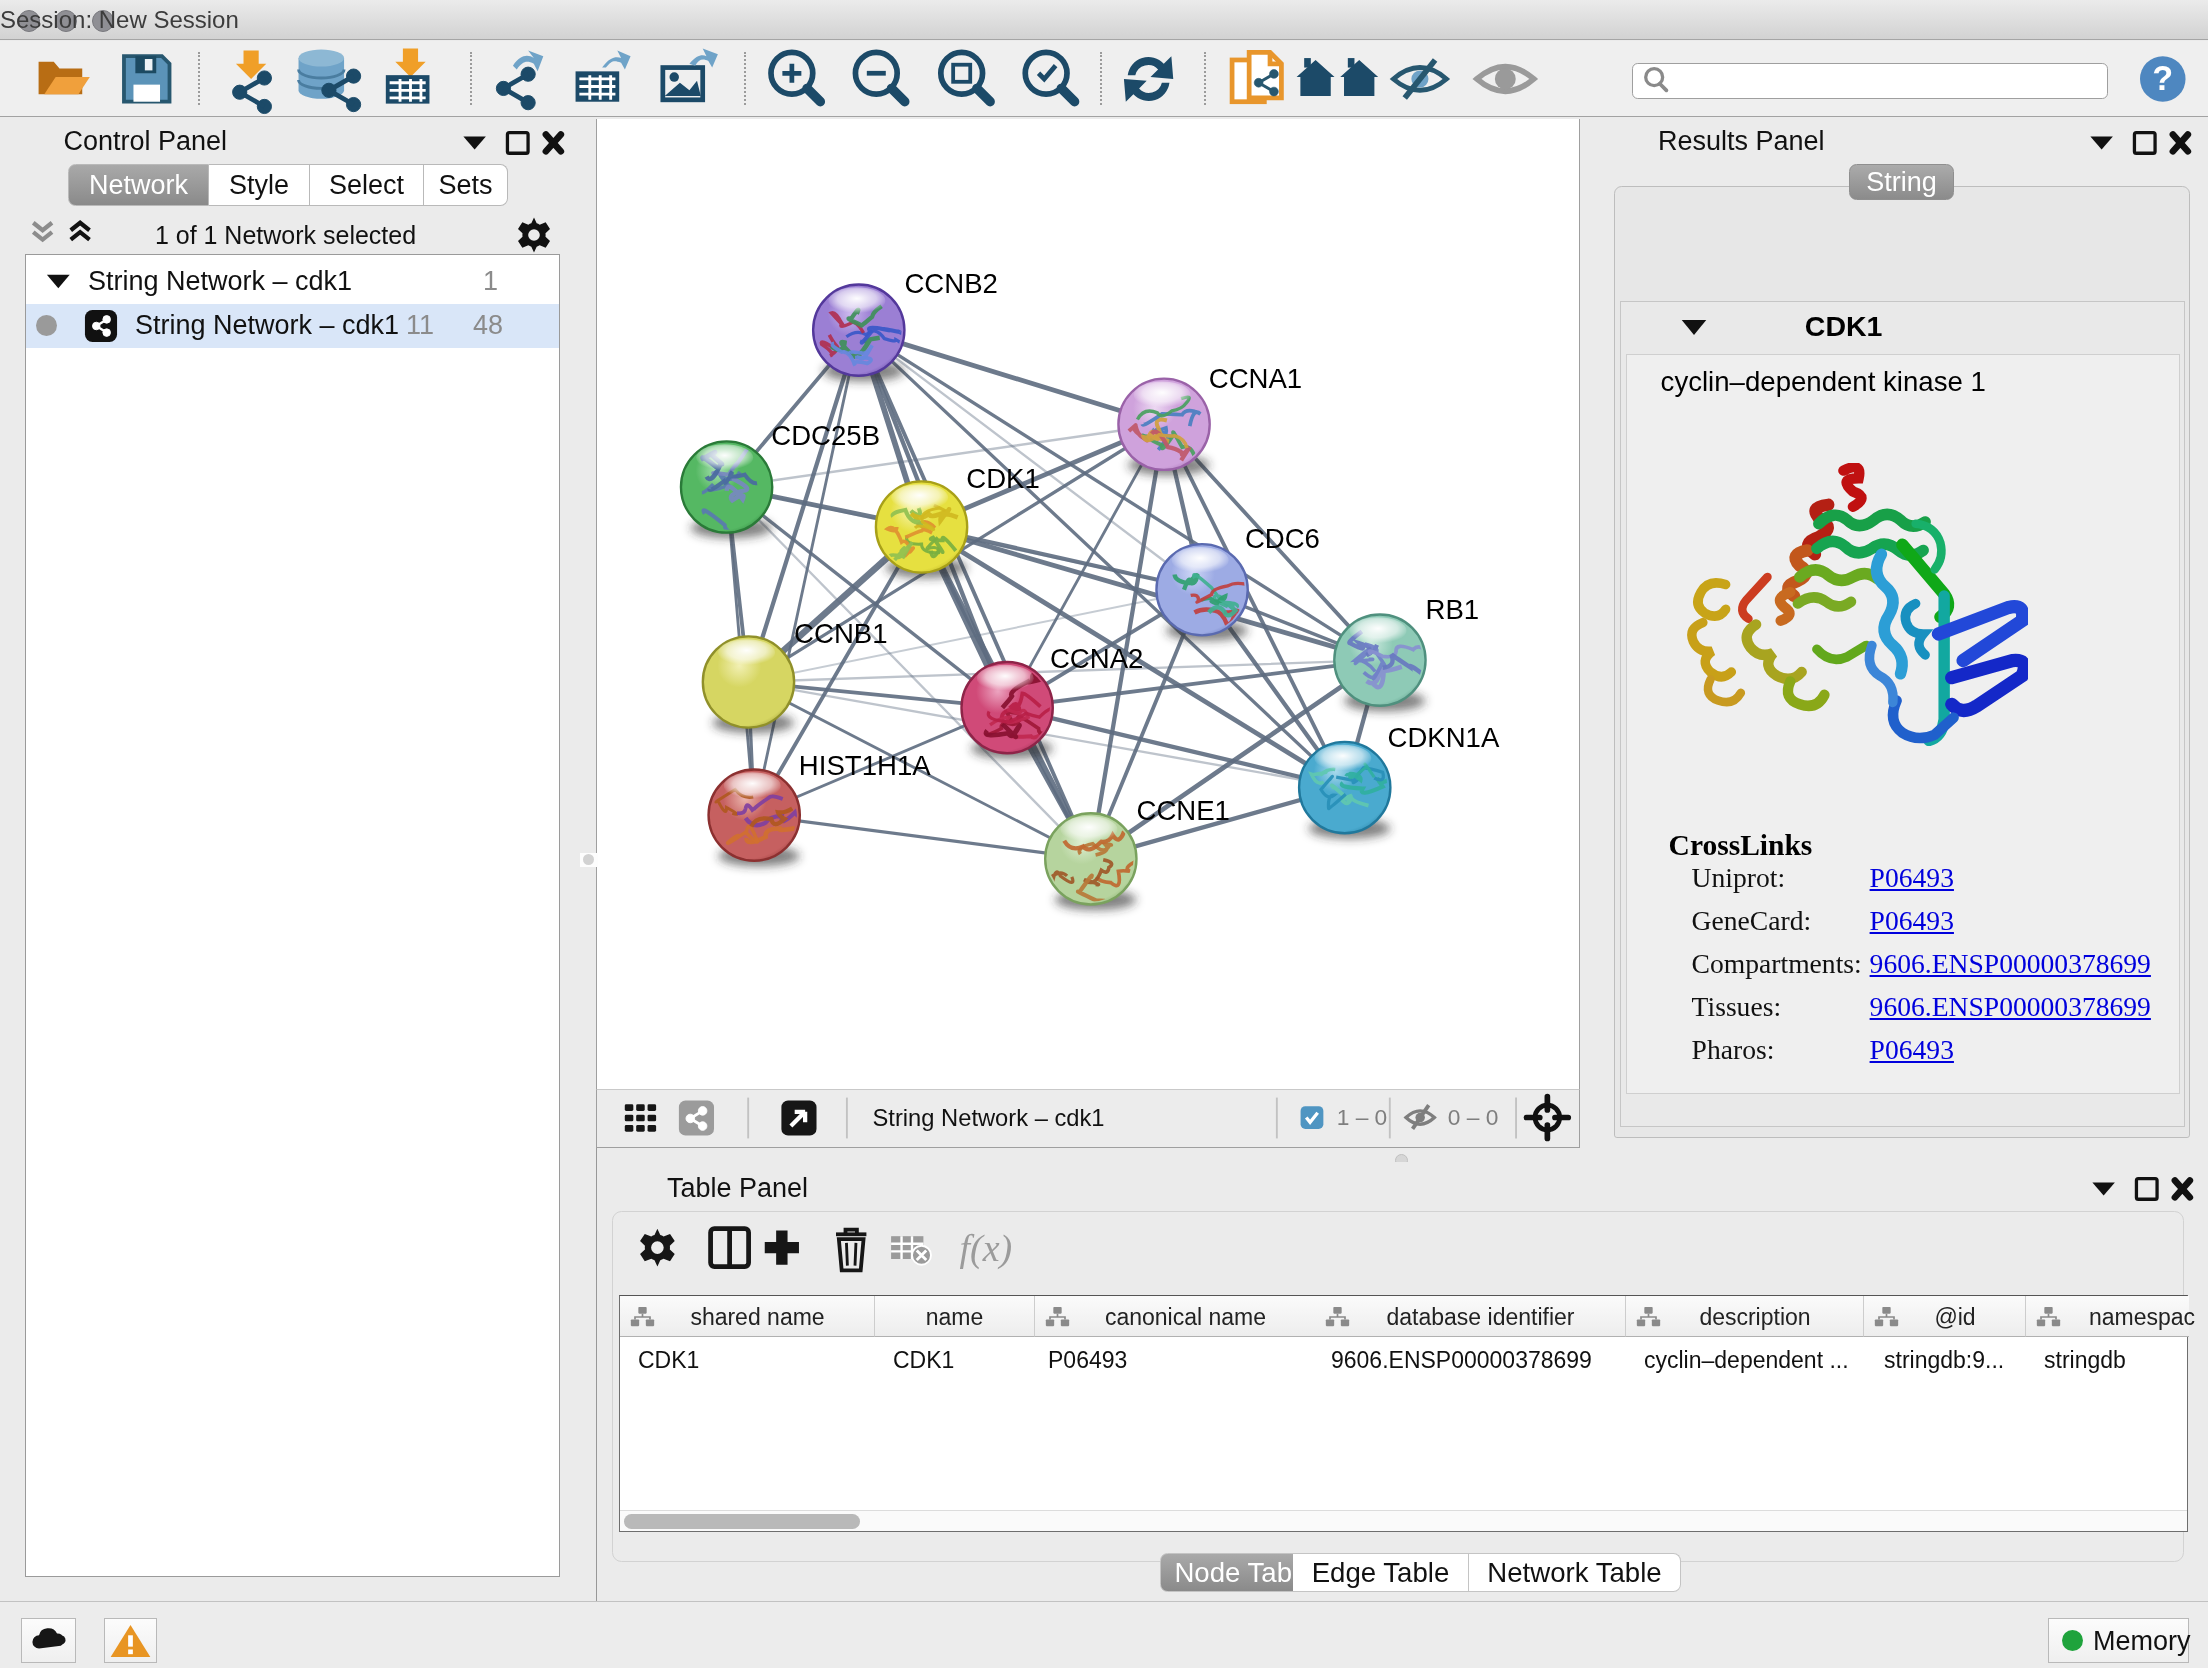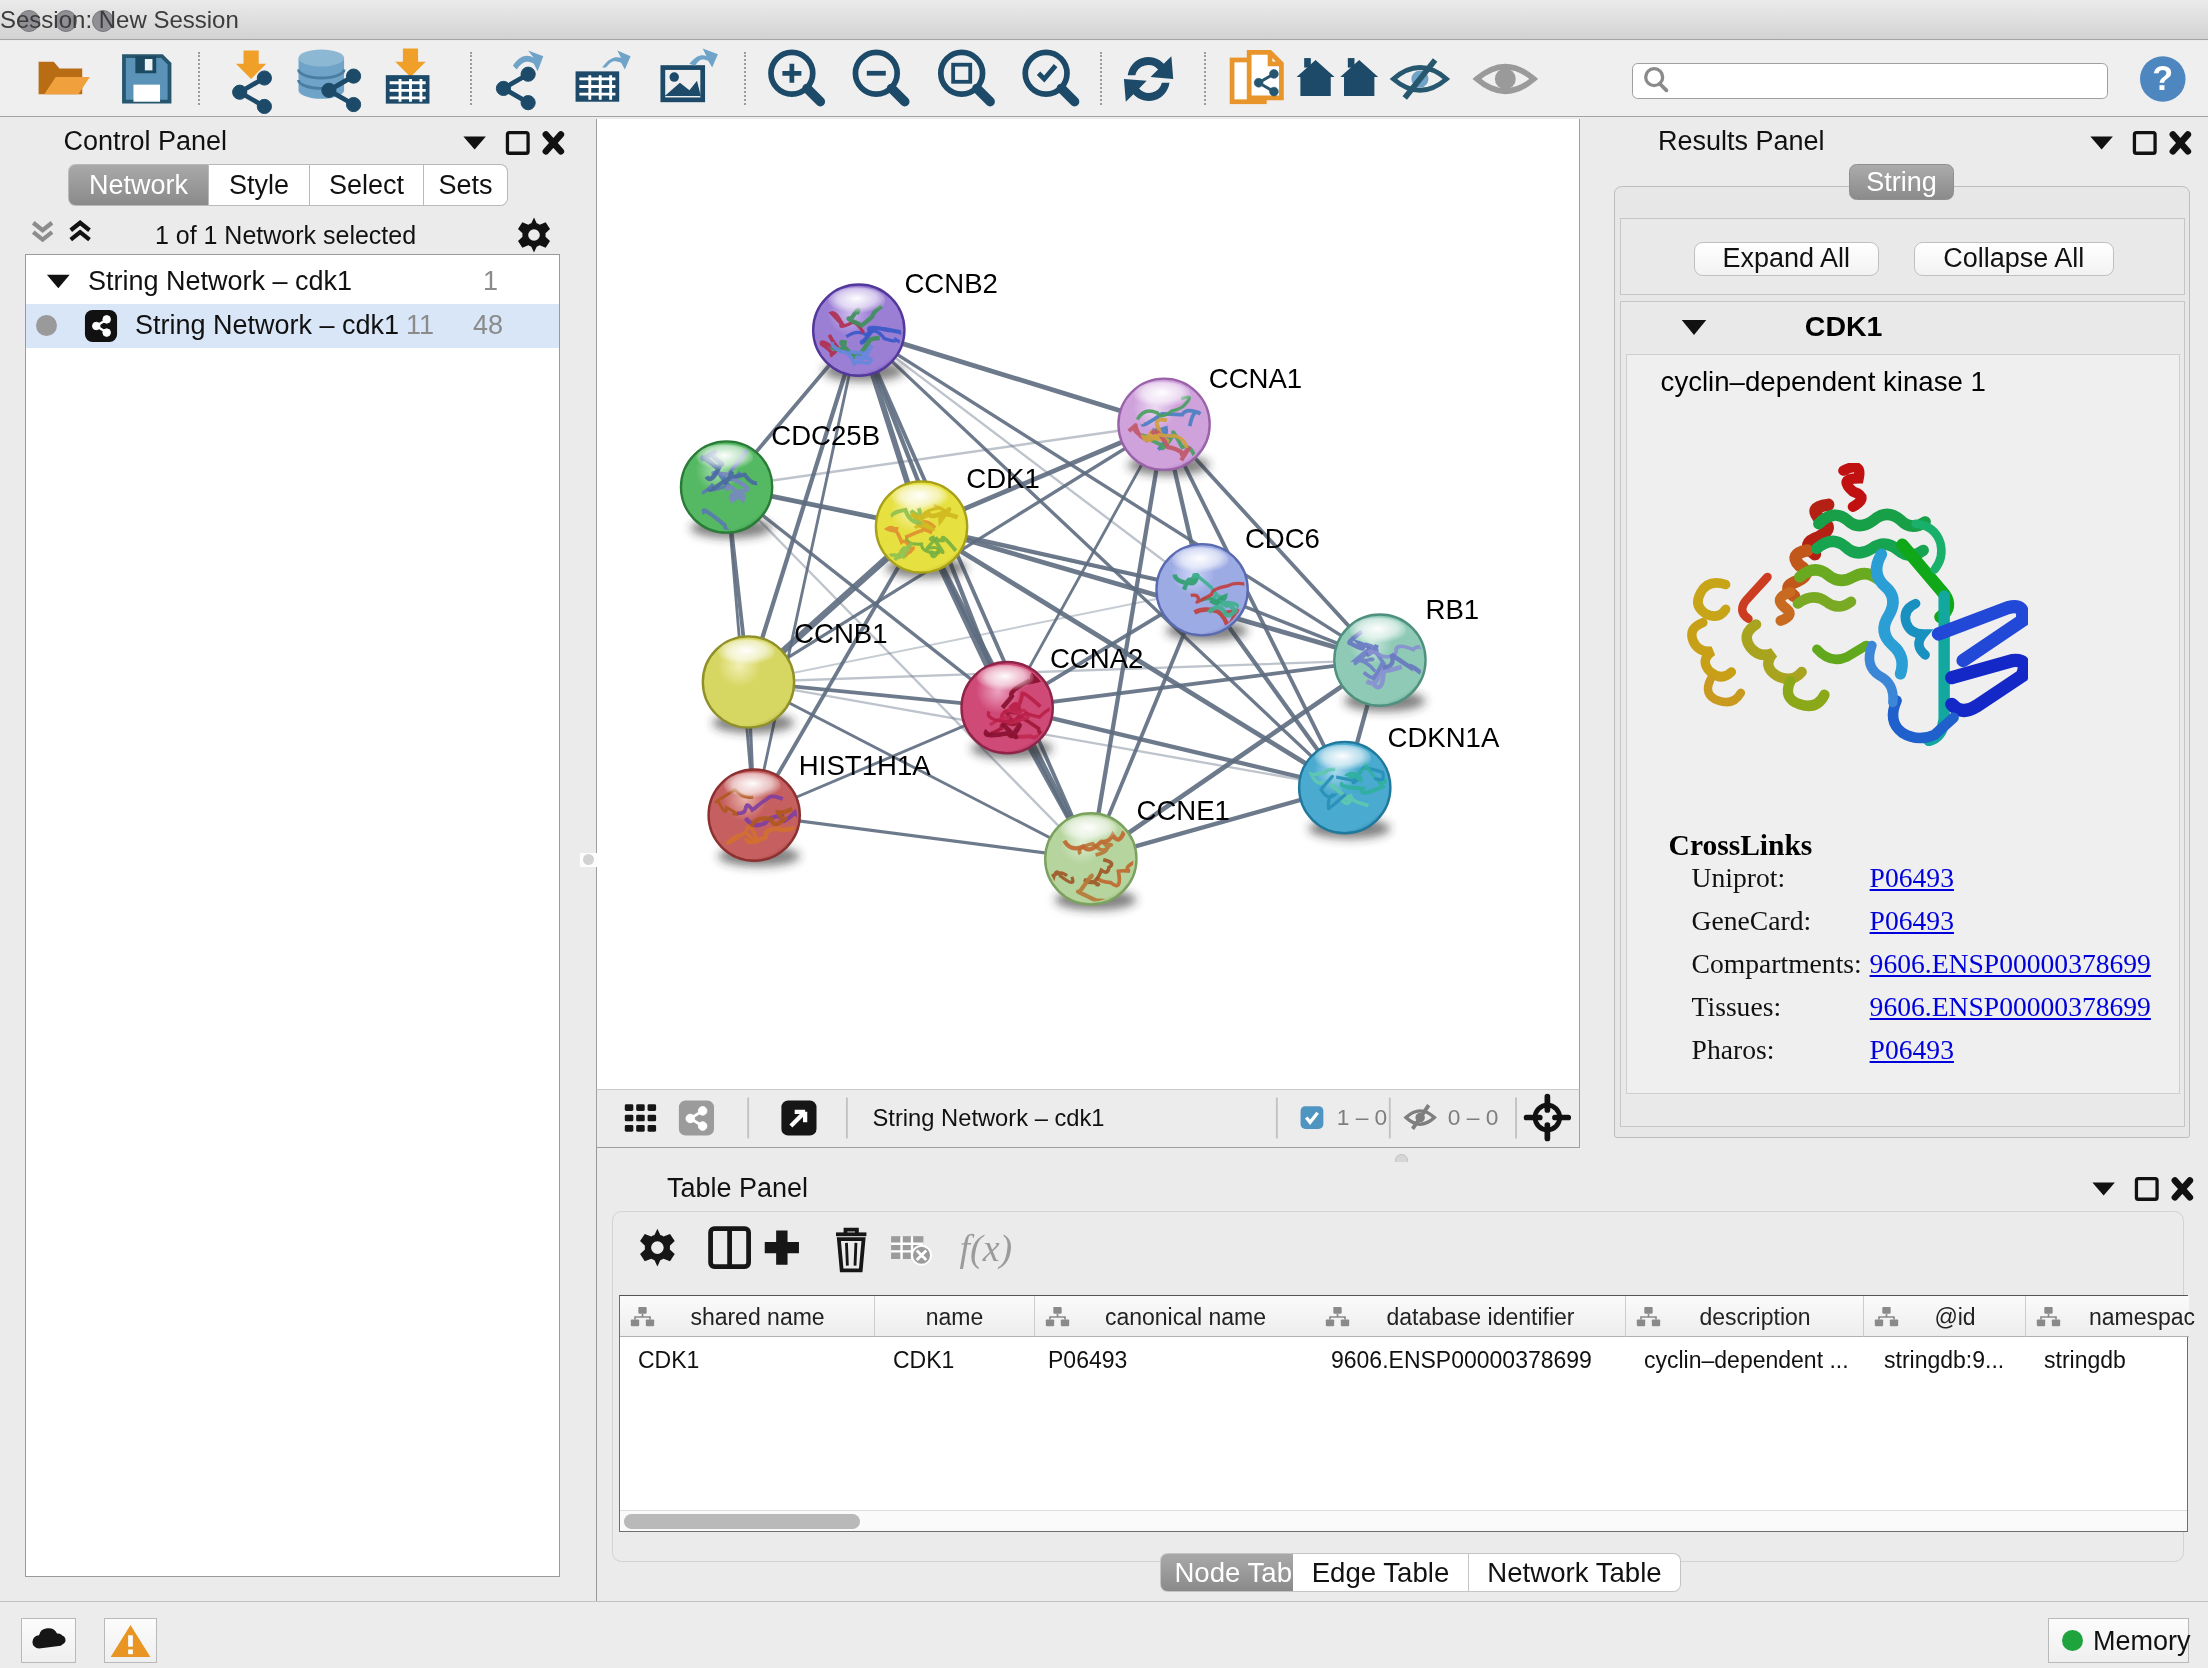--- a/index.html
+++ b/index.html
@@ -674,24 +674,20 @@
 
 <div id="rpanel">
   <div class="phead abs" style="left:43px; top:6.7px;">Results Panel</div>
   <svg class="abs" style="left:504px; top:7.6px;" width="114" height="30" viewBox="0 0 120 32">
     <path d="M6,10 L30,10 L18,24 Z" fill="#111"></path>
     <rect x="53" y="6" width="22" height="22" fill="none" stroke="#111" stroke-width="3.5" rx="2"></rect>
     <path d="M94,8 L110,26 M110,8 L94,26" stroke="#111" stroke-width="7" stroke-linecap="round"></path>
   </svg>
   <div id="stringtab">String</div>
   <div id="rtabbed">
-    <div class="rbox" style="top:31px; height:77px; background:#e9e9e9;">
-      <div class="rbtn" style="left:73px; width:185px;">Expand All</div>
-      <div class="rbtn" style="left:293px; width:200px;">Collapse All</div>
-    </div>
     <div class="rbox" style="top:114px; height:826px; background:#e9e9e9;">
       <div id="cdk1row">
         <svg class="abs" style="left:57px; top:14.3px;" width="32" height="23" viewBox="0 0 34 24">
           <path d="M4,4 L30,4 L17,20 Z" fill="#111"></path>
         </svg>
         <span class="abs" style="left:184px; top:7.6px; font-weight:bold;">CDK1</span>
       </div>
       <div id="cdk1content">
         <div class="abs" style="left:34px; top:11.4px; font-size:27.6px;">cyclin–dependent kinase 1</div>
         <svg class="abs" style="left:49px; top:108px;" width="352" height="304" viewBox="0 0 370 320">

